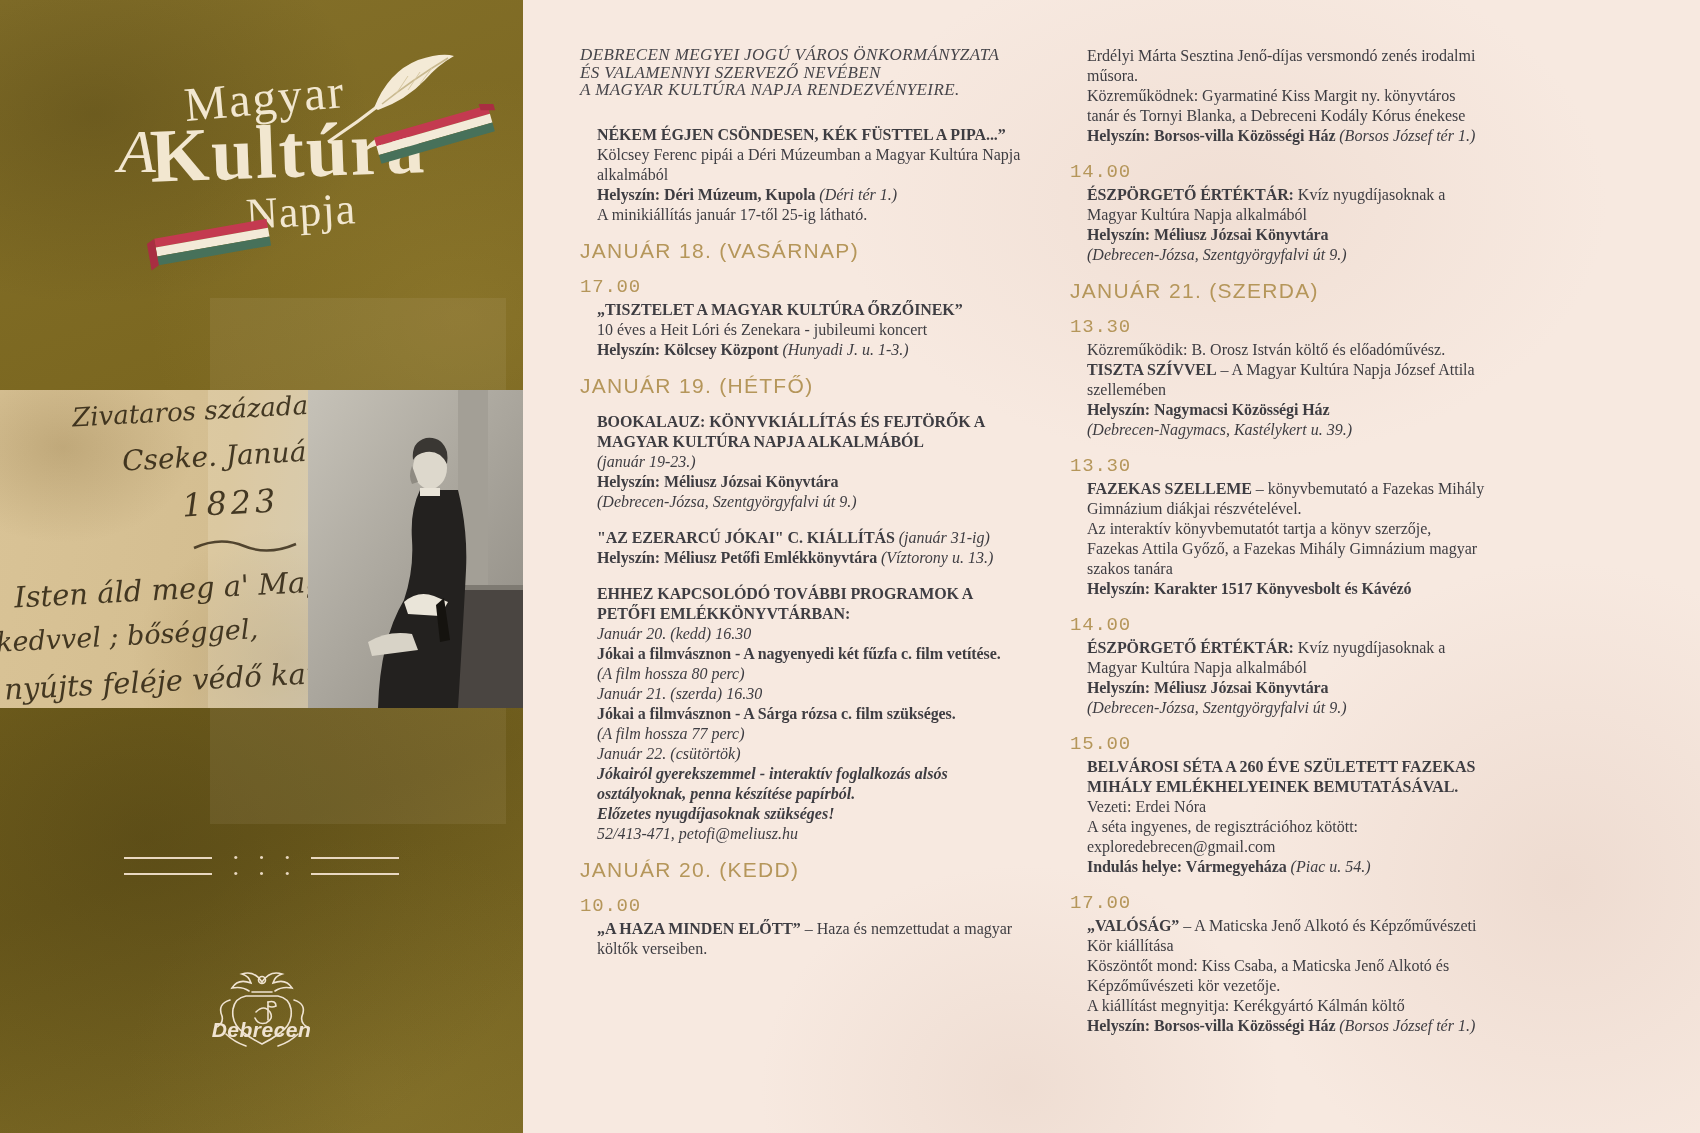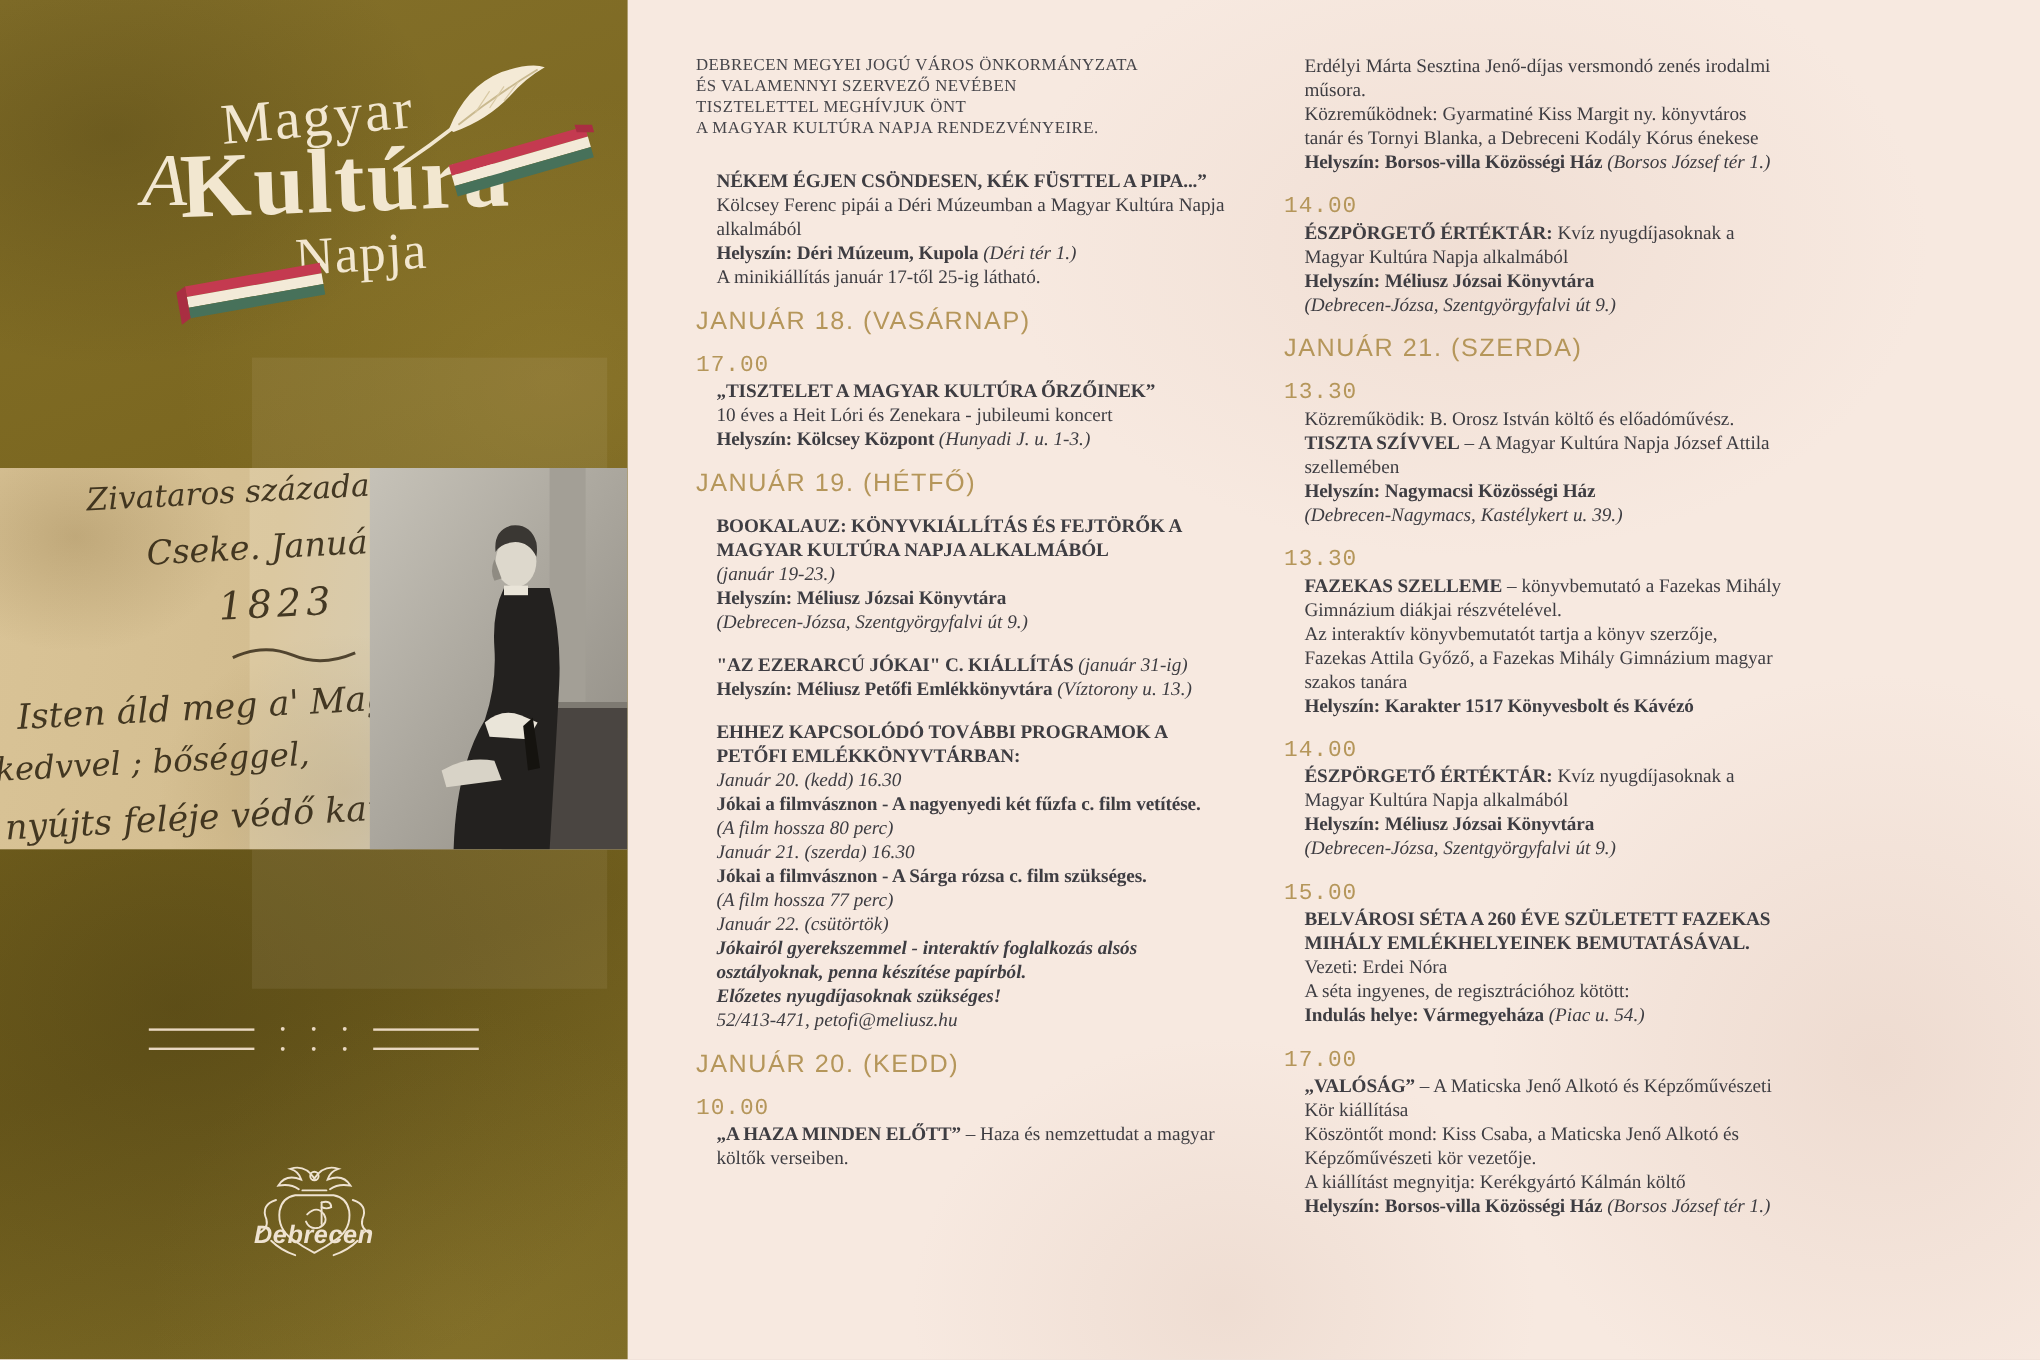--- a/index.html
+++ b/index.html
@@ -61,21 +61,21 @@
 
   .crest{position:absolute;left:50%;top:968px;transform:translateX(-50%);}
   .wordmark{position:absolute;left:0;top:1018px;width:523px;text-align:center;color:#efe3d1;
     font-family:"Liberation Sans",sans-serif;font-weight:bold;font-style:italic;font-size:21px;letter-spacing:.5px;}
 
   
   .col{position:absolute;top:46px;color:#3e3d42;font-size:16px;line-height:20px;}
   #colmid{left:580px;width:458px;}
   #colright{left:1070px;width:432px;}
   .intro{margin:0 0 26px;}
-  .intro-line{margin:0;font-size:14px;line-height:17.5px;letter-spacing:.4px;color:#46454a;}
+  .intro-line{margin:0;font-size:17px;line-height:17.5px;letter-spacing:.4px;color:#46454a;font-style:italic;}
   .blk-day{font-family:"Liberation Sans",sans-serif;color:#b5965a;font-size:21px;letter-spacing:1.3px;margin:16px 0;}
   .blk-time{font-family:Liberation Mono, monospace;color:#b5965a;font-size:19px;letter-spacing:.8px;margin:14px 0 3px;}
   .blk-event{margin:0 17px 16px;}
   .eline{margin:0;}
   .s-n{font-weight:normal;}
   .s-b{font-weight:bold;letter-spacing:-.1px;}
   .s-i{font-style:italic;}
   .s-bi{font-weight:bold;font-style:italic;}
 </style>
 </head>
@@ -181,21 +181,20 @@
         <path d="M66 34 Q74 32 74 38 Q70 40 66 38"></path>
       </g>
     </svg>
     <div class="wordmark">Debrecen</div>
   </div>
 
   <div class="col" id="colmid">
     <div class="intro">
         <p class="intro-line">DEBRECEN MEGYEI JOGÚ VÁROS ÖNKORMÁNYZATA</p>
         <p class="intro-line">ÉS VALAMENNYI SZERVEZŐ NEVÉBEN</p>
-        <p class="intro-line">TISZTELETTEL MEGHÍVJUK ÖNT</p>
         <p class="intro-line">A MAGYAR KULTÚRA NAPJA RENDEZVÉNYEIRE.</p>
       </div>
       <div class="blk-event">
         <p class="eline"><span class="s-b">NÉKEM ÉGJEN CSÖNDESEN, KÉK FÜSTTEL A PIPA...”</span></p>
         <p class="eline"><span class="s-n">Kölcsey Ferenc pipái a Déri Múzeumban a Magyar Kultúra Napja alkalmából</span></p>
         <p class="eline"><span class="s-b">Helyszín: Déri Múzeum, Kupola </span><span class="s-i">(Déri tér 1.)</span></p>
         <p class="eline"><span class="s-n">A minikiállítás január 17-től 25-ig látható.</span></p>
       </div>
       <div class="blk-day">JANUÁR 18. (VASÁRNAP)</div>
       <div class="blk-time">17.00</div>
@@ -265,20 +264,21 @@
       <div class="blk-event">
         <p class="eline"><span class="s-b">ÉSZPÖRGETŐ ÉRTÉKTÁR:</span><span class="s-n"> Kvíz nyugdíjasoknak a Magyar Kultúra Napja alkalmából</span></p>
         <p class="eline"><span class="s-b">Helyszín: Méliusz Józsai Könyvtára</span></p>
         <p class="eline"><span class="s-i">(Debrecen-Józsa, Szentgyörgyfalvi út 9.)</span></p>
       </div>
       <div class="blk-time">15.00</div>
       <div class="blk-event">
         <p class="eline"><span class="s-b">BELVÁROSI SÉTA A 260 ÉVE SZÜLETETT FAZEKAS MIHÁLY EMLÉKHELYEINEK BEMUTATÁSÁVAL.</span></p>
         <p class="eline"><span class="s-n">Vezeti: Erdei Nóra</span></p>
         <p class="eline"><span class="s-n">A séta ingyenes, de regisztrációhoz kötött:</span></p>
+        <p class="eline"><span class="s-n">exploredebrecen@gmail.com</span></p>
         <p class="eline"><span class="s-b">Indulás helye: Vármegyeháza </span><span class="s-i">(Piac u. 54.)</span></p>
       </div>
       <div class="blk-time">17.00</div>
       <div class="blk-event">
         <p class="eline"><span class="s-b">„VALÓSÁG”</span><span class="s-n"> – A Maticska Jenő Alkotó és Képzőművészeti Kör kiállítása</span></p>
         <p class="eline"><span class="s-n">Köszöntőt mond: Kiss Csaba, a Maticska Jenő Alkotó és Képzőművészeti kör vezetője.</span></p>
         <p class="eline"><span class="s-n">A kiállítást megnyitja: Kerékgyártó Kálmán költő</span></p>
         <p class="eline"><span class="s-b">Helyszín: Borsos-villa Közösségi Ház </span><span class="s-i">(Borsos József tér 1.)</span></p>
       </div>
     </div>

